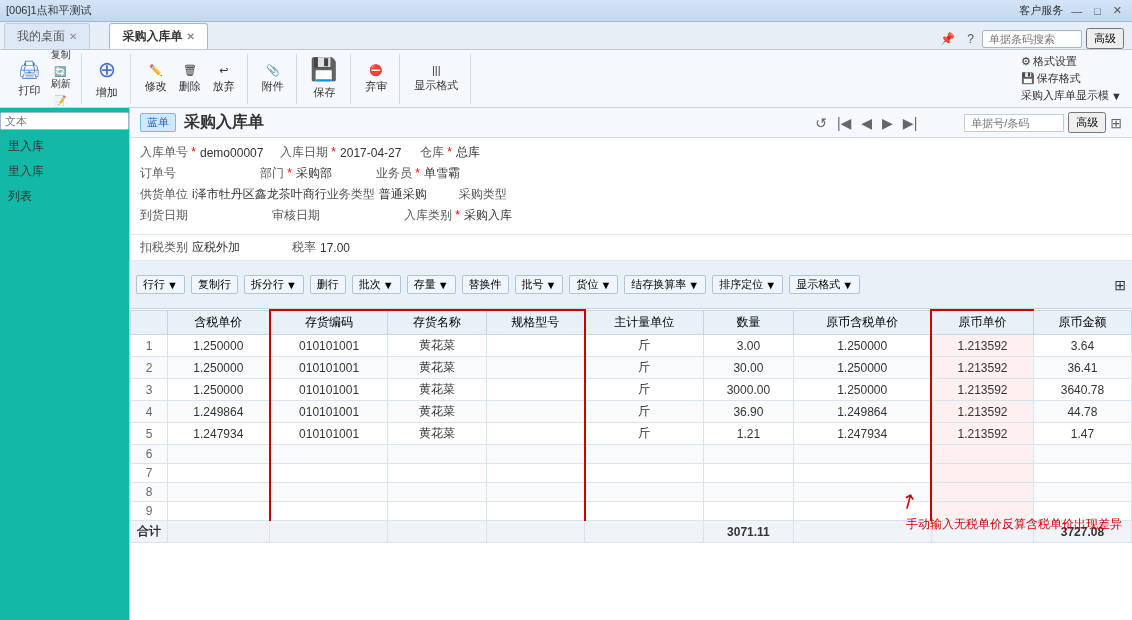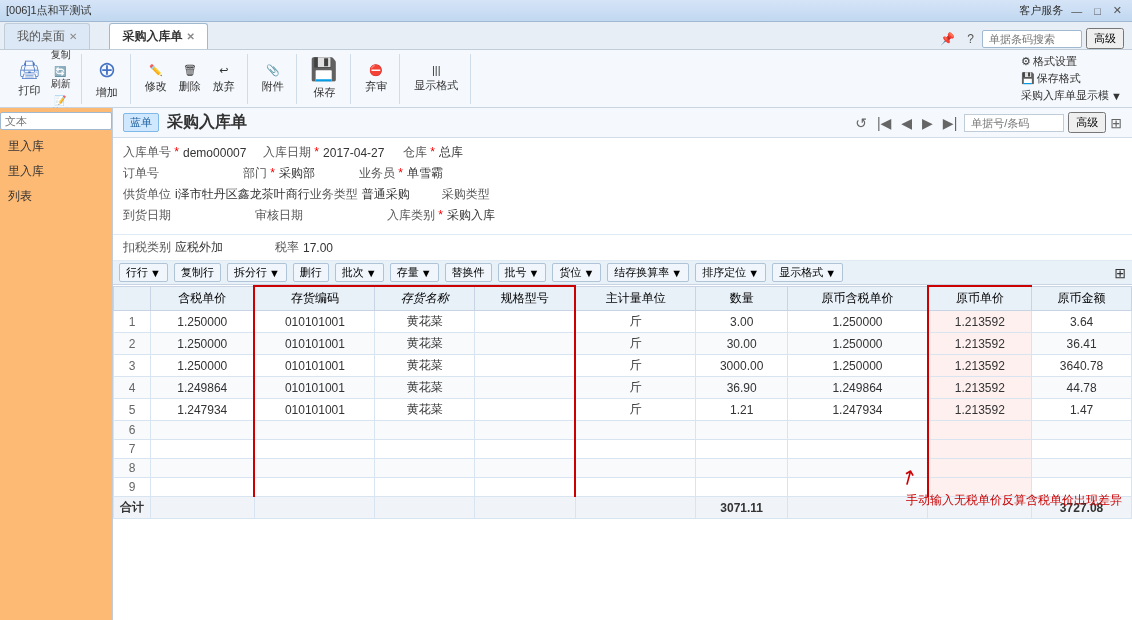--- a/index.html
+++ b/index.html
@@ -98,22 +98,22 @@
     }
 
     
     .content-area {
       display: flex;
       height: calc(620px - 22px - 28px - 58px);
     }
 
     
     .sidebar {
-      width: 113px;
-      background: #fdba74;
+      width: 130px;
+      background: #14b8a6;
       border-right: 1px solid #c0ccd8;
       padding-top: 4px;
     }
     .sidebar-search {
       width: 100%;
       padding: 2px 4px;
       border: 1px solid #a0b8d0;
       border-radius: 2px;
       font-size: 11px;
       margin-bottom: 4px;
@@ -234,21 +234,21 @@
     .row-num { color: #666; width: 30px; }
     .text-right { text-align: right; }
 
     
     .footer-row td { background: #f0f4f8; font-weight: bold; }
 
     
     .table-toolbar {
       background: #e8f0f8;
       border-bottom: 1px solid #c8d4e4;
-      padding: 2px 6px;
+      padding: 14px 6px;
       display: flex;
       align-items: center;
       gap: 6px;
       font-size: 11px;
     }
     .tbl-btn {
       padding: 1px 6px;
       cursor: pointer;
       border: 1px solid #b0c4d8;
       border-radius: 2px;
@@ -403,21 +403,21 @@
       <div class="doc-title-area">
         <span class="doc-badge">蓝单</span>
         <span class="doc-title-main">采购入库单</span>
       </div>
       <div class="doc-nav">
         <span class="nav-btn">↺</span>
         <span class="nav-btn">|◀</span>
         <span class="nav-btn">◀</span>
         <span class="nav-btn">▶</span>
         <span class="nav-btn">▶|</span>
-        <input type="text" style="border: 1px solid rgb(192, 204, 216); padding: 2px 6px; font-size: 11px; width: 100px;" placeholder="单据号/条码">
+        <input type="text" style="border: 1px solid rgb(192, 204, 216); padding: 2px 6px; font-size: 11px; width: 100px; margin-left: 40px;" placeholder="单据号/条码">
         <button style="font-size:11px;padding:1px 6px;cursor:pointer;">高级</button>
         <span style="font-size:14px;cursor:pointer;color:#666;">⊞</span>
       </div>
     </div>
 
     <div class="form-section">
       <div class="form-row">
         <div class="form-field">
           <span class="form-label required">入库单号</span>
           <span class="form-value">demo00007</span>
@@ -504,21 +504,21 @@
         <span style="margin-left:auto;cursor:pointer;font-size:14px;">⊞</span>
       </div>
 
       <div style="position:relative;">
         <table class="data-table">
           <thead>
             <tr>
               <th></th>
               <th>含税单价</th>
               <th style="border-left:2px solid #cc0000;border-top:2px solid #cc0000;">存货编码</th>
-              <th style="border-top:2px solid #cc0000;font-style:italic;">存货名称</th>
+              <th style="border-top:2px solid #cc0000;">存货名称</th>
               <th style="border-top:2px solid #cc0000;border-right:2px solid #cc0000;">规格型号</th>
               <th>主计量单位</th>
               <th>数量</th>
               <th>原币含税单价</th>
               <th style="border-left:2px solid #cc0000;border-top:2px solid #cc0000;">原币单价</th>
               <th>原币金额</th>
             </tr>
           </thead>
           <tbody id="table-body">
           <tr>

